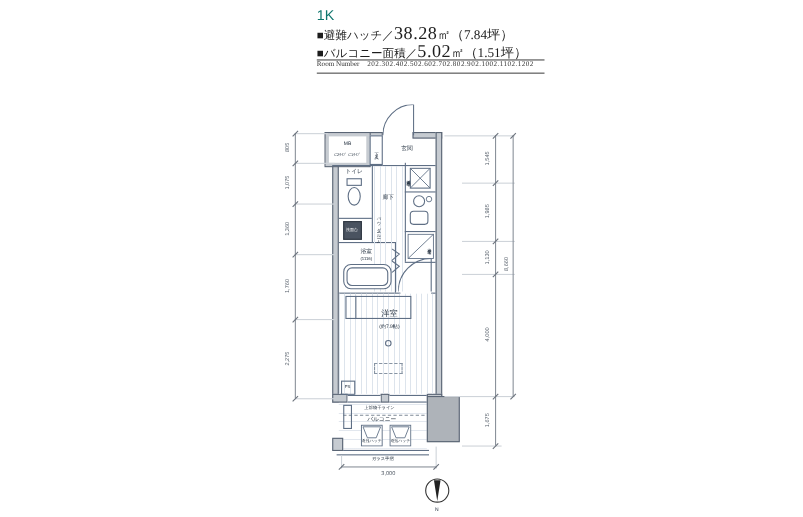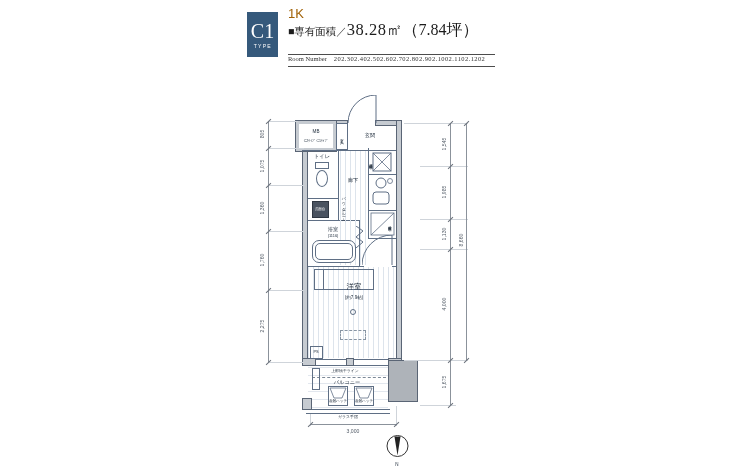--- a/index.html
+++ b/index.html
@@ -4,25 +4,25 @@
 <style>
   html,body{margin:0;padding:0;background:#fff;}
   #canvas{position:relative;width:730px;height:470px;background:#ffffff;overflow:hidden;
           font-family:"Liberation Sans","DejaVu Sans",sans-serif;}
   .abs{position:absolute;}
   
   .type-badge{position:absolute;left:247px;top:12px;width:31px;height:45px;background:#35597b;
               display:flex;flex-direction:column;align-items:center;justify-content:center;color:#fff;}
   .type-code{font-family:"Liberation Serif","DejaVu Serif",serif;font-size:20px;line-height:20px;}
   .type-word{font-size:6px;letter-spacing:1.5px;margin-top:2px;transform:scale(.85);}
-  .layout-lab{position:absolute;left:288px;top:6px;font-size:13px;color:#a16207;}
+  .layout-lab{position:absolute;left:288px;top:6px;font-size:13px;color:#0f766e;}
   .area-line{position:absolute;left:288px;font-family:"Liberation Serif","DejaVu Serif",serif;color:#1c1c1c;white-space:nowrap;}
   .area-line .al{font-size:10.5px;}
   .area-line .av{font-size:16.5px;letter-spacing:.5px;}
-  .area-line .au{font-size:16px;}
+  .area-line .au{font-size:12px;}
   .hrule{position:absolute;left:288px;width:207px;height:1px;background:#4c4c4c;}
   .roomnum{position:absolute;left:288px;top:55px;font-family:"Liberation Serif","DejaVu Serif",serif;
            font-size:6.5px;color:#333;white-space:nowrap;}
   .roomnum .rn-nums{margin-left:7px;letter-spacing:.4px;}
   
   .wall{position:absolute;background:#c6cbd1;border:0.5px solid #5a6575;box-sizing:border-box;}
   .pline{position:absolute;background:#5f6f85;}
   .floor-v{position:absolute;background:repeating-linear-gradient(90deg,#dde4ec 0 1px,transparent 1px 5px);}
   .floor-h{position:absolute;background:repeating-linear-gradient(0deg,#e2e7ee 0 1px,transparent 1px 8px);}
   .fix{position:absolute;border:1px solid #5f6f85;box-sizing:border-box;background:#fff;}
@@ -42,28 +42,27 @@
   .dim{position:absolute;font-size:6px;color:#555e69;white-space:nowrap;}
   .rot{transform:translate(-50%,-50%) rotate(-90deg) scale(.85);}
   .dashline{position:absolute;border-top:1px dashed #7d8997;}
   .dashedbox{position:absolute;border:1px dashed #8794a3;box-sizing:border-box;}
 </style>
 </head>
 <body>
 
 <div id="canvas">
 
-  <div class="type-badge">
-    <div class="type-code">C1</div>
-    <div class="type-word">TYPE</div>
+  <div class="layout-lab">1K</div>
+
+  <div class="area-line" style="top:20px;">
+    <span class="al">■避難ハッチ／</span><span class="av">38.28</span><span class="au">㎡（7.84坪）</span>
   </div>
-  <div class="layout-lab">1K</div>
-
-  <div class="area-line" style="top:20px;">
-    <span class="al">■専有面積／</span><span class="av">38.28</span><span class="au">㎡（7.84坪）</span>
+  <div class="area-line" style="top:37px;">
+    <span class="al">■バルコニー面積／</span><span class="av">5.02</span><span class="au">㎡（1.51坪）</span>
   </div>
 
   <div class="hrule" style="top:54px;"></div>
   <div class="roomnum">
     <span>Room Number</span><span class="rn-nums">202.302.402.502.602.702.802.902.1002.1102.1202</span>
   </div>
   <div class="hrule" style="top:66px;"></div>
 
   <div class="wall" style="left:296px;top:120px;width:52px;height:6px;"></div>
   <div class="wall" style="left:375px;top:120px;width:27px;height:6px;"></div>

